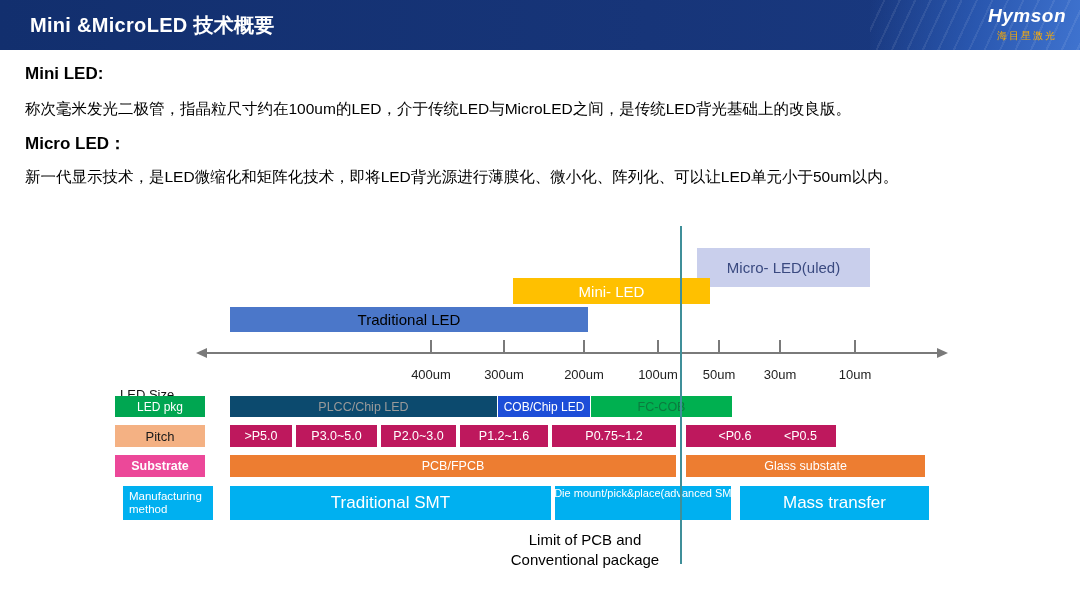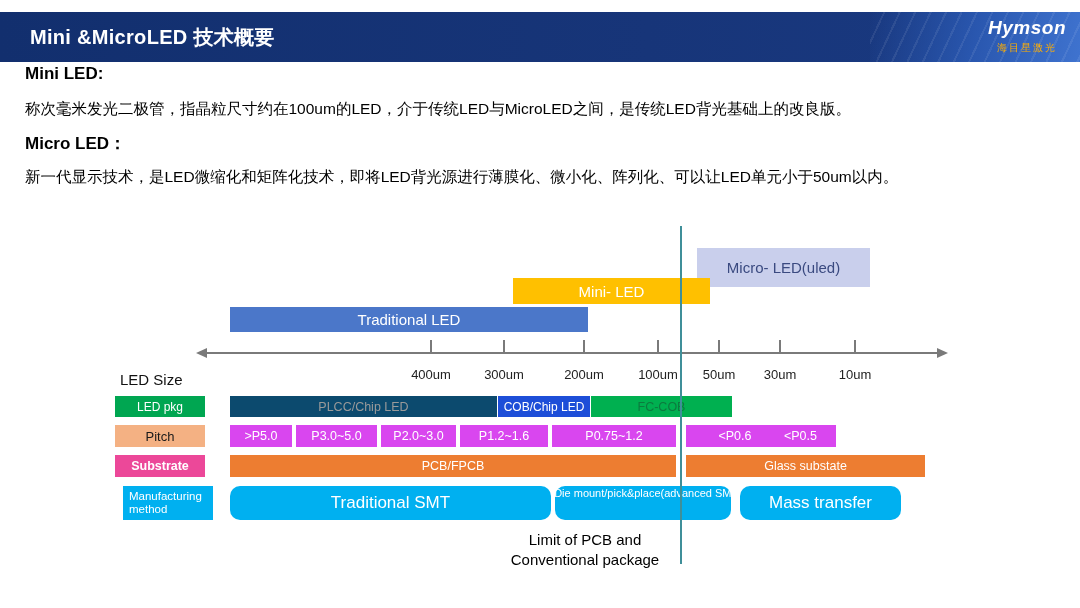--- a/index.html
+++ b/index.html
@@ -3,21 +3,21 @@
 <meta charset="utf-8">
 <style>
   * { margin:0; padding:0; box-sizing:border-box; }
   html,body { background:#ffffff; }
   .slide {
     position:relative; width:1080px; height:608px; background:#ffffff;
     font-family:"Liberation Sans","DejaVu Sans",sans-serif; overflow:hidden;
   }
 
   
-  .header { position:absolute; left:0; top:12px; width:1080px; height:50px;
+  .header { position:absolute; left:0; top:0; width:1080px; height:50px;
     background:linear-gradient(90deg,#122f6e 0%,#173579 60%,#1a3a82 100%); }
   .header-deco { position:absolute; right:0; top:0; width:210px; height:50px;
     background:linear-gradient(100deg, rgba(23,53,121,0) 0%, rgba(43,90,180,0.9) 50%, #3f73cf 100%); }
   .header-deco::after { content:""; position:absolute; inset:0;
     background:repeating-linear-gradient(115deg, transparent 0 12px, rgba(255,255,255,0.08) 12px 14px); }
   .header-title { position:absolute; left:30px; top:50%; transform:translateY(-50%);
     color:#ffffff; font-size:20px; font-weight:bold; letter-spacing:0.3px; white-space:nowrap; }
   .logo { position:absolute; right:14px; top:6px; text-align:center; z-index:2; }
   .logo-text { color:#ffffff; font-size:19px; font-weight:bold; font-style:italic; letter-spacing:0.5px; line-height:1.1; }
   .logo-sub { color:#ffae00; font-size:10px; letter-spacing:2px; margin-top:2px; }
@@ -25,57 +25,57 @@
   
   .intro-label { position:absolute; left:25px; font-size:17px; font-weight:bold; color:#000; white-space:nowrap; }
   .intro-text  { position:absolute; left:25px; font-size:15.5px; color:#000; white-space:nowrap; }
 
   
   .vline { position:absolute; left:680px; top:226px; width:2px; height:338px; background:#3f8f99; z-index:6; }
 
   .bar { position:absolute; display:flex; align-items:center; justify-content:center; white-space:nowrap; }
   .bar-micro { left:697px; top:248px; width:173px; height:39px; background:#c9cfec; color:#3a4a80; font-size:15px; z-index:2; }
   .bar-mini  { left:513px; top:278px; width:197px; height:26px; background:#ffc000; color:#ffffff; font-size:15px; z-index:3; }
-  .bar-trad  { left:230px; top:307px; width:358px; height:25px; background:#4b77c9; color:#ffffff; font-size:15px; z-index:2; }
+  .bar-trad  { left:230px; top:307px; width:358px; height:25px; background:#4b77c9; color:#000000; font-size:15px; z-index:2; }
 
   .axis-line { position:absolute; left:206px; top:352px; width:734px; height:2px; background:#7a7a7a; }
   .arrow { position:absolute; width:0; height:0; border-top:5px solid transparent; border-bottom:5px solid transparent; }
   .arrow-left  { left:196px; top:348px; border-right:11px solid #7a7a7a; }
   .arrow-right { left:937px; top:348px; border-left:11px solid #7a7a7a; }
   .tick { position:absolute; top:340px; width:2px; height:13px; background:#7a7a7a; }
   .tick-label { position:absolute; top:367px; width:64px; text-align:center; font-size:13px; color:#222; }
 
-  .led-size { position:absolute; left:120px; top:371px; font-size:15px; color:#111; }
+  .led-size { position:absolute; left:120px; top:387px; font-size:13px; color:#111; }
 
   .row-label { position:absolute; left:115px; width:90px; display:flex; align-items:center; justify-content:center; text-align:center; }
   .seg { position:absolute; display:flex; align-items:center; justify-content:center; white-space:nowrap; }
 
   .r-pkg   { top:396px; height:21px; }
   .r-pitch { top:425px; height:22px; }
   .r-sub   { top:455px; height:22px; }
   .r-met   { top:486px; height:34px; }
 
   .lab-pkg   { background:#00a651; color:#ffffff; font-size:12px; }
   .lab-pitch { background:#f4b183; color:#1a1a1a; font-size:13px; }
   .lab-sub   { background:#ec4899; color:#ffffff; font-size:12.5px;font-weight:bold; }
   .lab-met   { background:#00b0f0; color:#ffffff; font-size:11.5px; line-height:1.15;
                justify-content:flex-start; text-align:left; padding-left:6px;margin-left:8px; }
 
   .seg-plcc  { left:230px; width:267px; background:#0c4a6e; color:#9a9a9a; font-size:12.5px; }
   .seg-cob   { left:498px; width:92px;  background:#1d4ed8; color:#ffffff; font-size:12px; }
   .seg-fccob { left:591px; width:141px; background:#00b050; color:#0c7a3e; font-size:12.5px; }
 
-  .seg-pitch { background:#d946ef; color:#ffffff; font-size:12.5px; }
+  .seg-pitch { background:#be185d; color:#ffffff; font-size:12.5px; }
   .seg-sub   { background:#ed7d31; color:#ffffff; font-size:12.5px; }
-  .seg-met   { background:#00b0f0; color:#ffffff;border-radius:10px; }
+  .seg-met   { background:#00b0f0; color:#ffffff; }
 
   .seg-smt  { left:230px; width:321px; font-size:17px; }
   .seg-die  { left:555px; width:176px; font-size:11px; flex-direction:row;
               align-items:flex-start; justify-content:center; padding-left:10px; line-height:1.3; }
-  .seg-mass { left:740px; width:161px; font-size:17px; }
+  .seg-mass { left:740px; width:189px; font-size:17px; }
 
   .caption { position:absolute; left:440px; top:530px; width:290px; text-align:center;
              font-size:15px; color:#000; line-height:1.32; }
 </style>
 </head>
 <body>
 
 <div class="slide">
 
   <header class="header">

